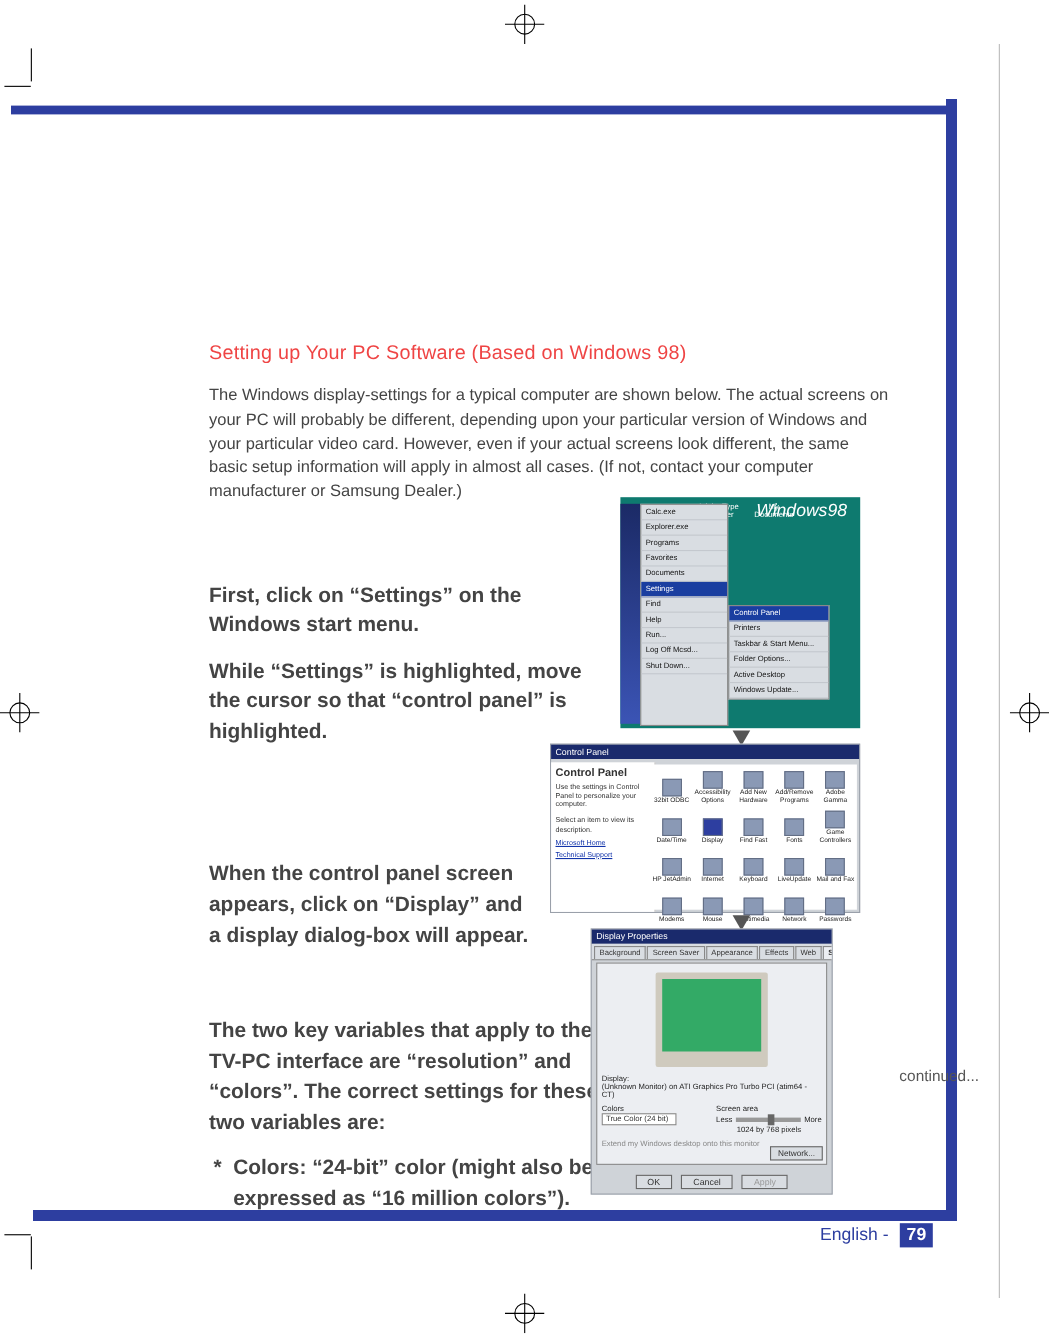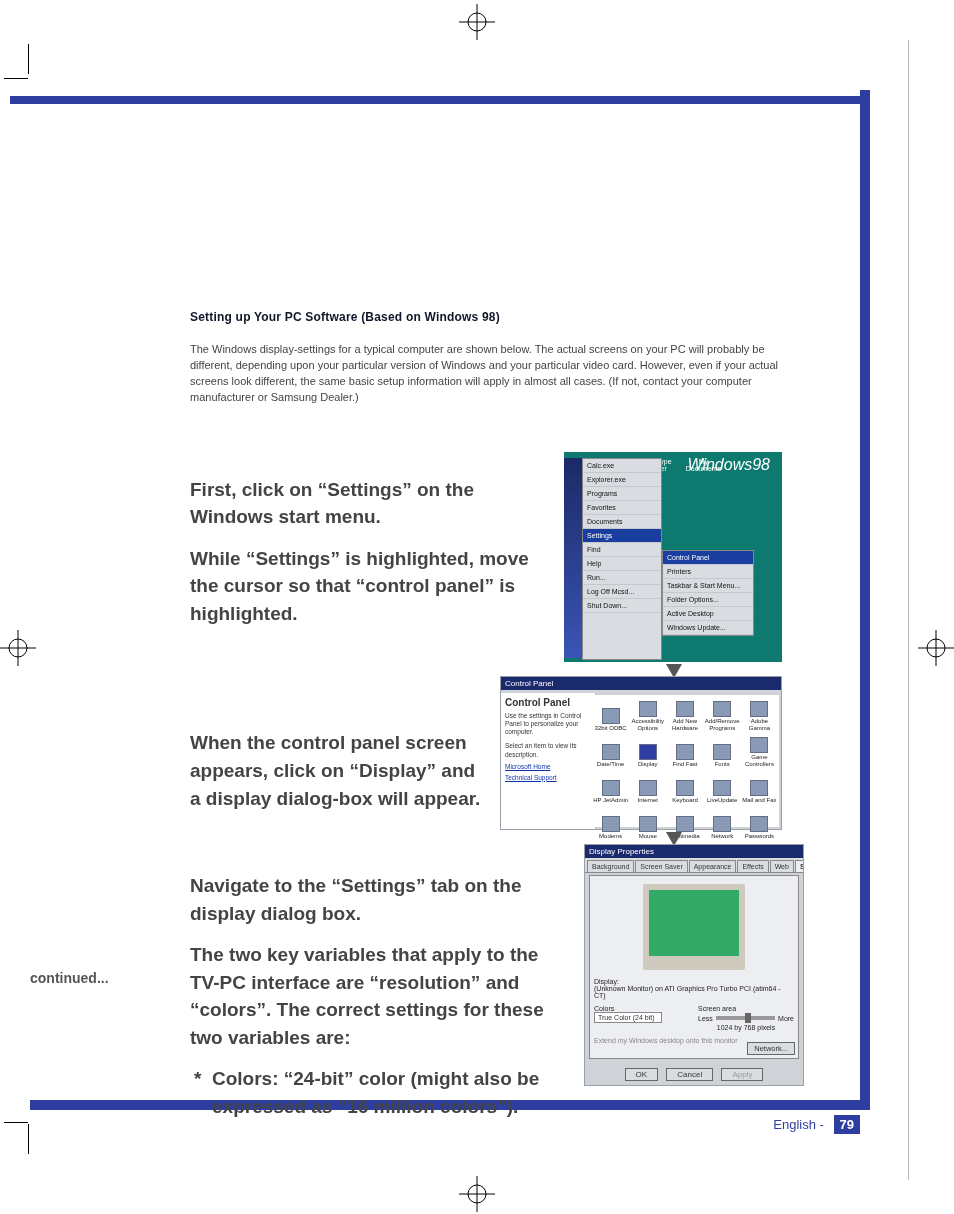--- a/index.html
+++ b/index.html
@@ -8,30 +8,30 @@
   .slug{position:absolute;top:8px;left:34px;font-family:"Courier New",monospace;font-size:12px;letter-spacing:.3px;color:#222}
   
   .reg{position:absolute;width:36px;height:36px}
   .reg svg{display:block}
   .crop{position:absolute;background:#000}
   .fold-line{position:absolute;top:0;bottom:0;width:1px;background:#bbb}
   
   .sheet{position:absolute;left:30px;top:90px;width:830px;height:1010px;border-right:10px solid #2d3ea0;border-bottom:10px solid #2d3ea0}
   .blue-top{position:absolute;left:10px;top:96px;width:850px;height:8px;background:#2d3ea0}
   .content{position:absolute;left:160px;top:220px;width:620px}
-  h2.title{color:#0f172a;font-weight:700;font-size:12px;margin:0 0 18px 0;letter-spacing:.2px}
-  p.body{font-size:11px;line-height:1.45;margin:0 0 14px 0;color:#444;font-weight:300}
+  h2.title{color:#ef4444;font-weight:400;font-size:18px;margin:0 0 18px 0;letter-spacing:.2px}
+  p.body{font-size:15px;line-height:1.45;margin:0 0 14px 0;color:#444;font-weight:300}
   .step-block{margin-top:36px}
   .step-text{width:360px;font-size:19px;line-height:1.45;color:#444;font-weight:700}
   .step-text p{margin:0 0 14px 0}
   ul.bullets{list-style:none;margin:4px 0 14px 0;padding:0}
   ul.bullets li{padding-left:22px;position:relative;margin-bottom:4px}
   ul.bullets li::before{content:"*";position:absolute;left:4px;top:0}
-  .continued{position:absolute;left:0;width:860px;text-align:left;top:880px;font-size:14px;color:#555;font-weight:700}
-  .footer{position:absolute;right:0;bottom:-34px;font-size:13px;color:#2d3ea0}
+  .continued{position:absolute;left:0;width:860px;text-align:right;top:880px;font-size:14px;color:#555;font-weight:400}
+  .footer{position:absolute;right:12px;bottom:-34px;font-size:16px;color:#2d3ea0}
   .footer .pg{display:inline-block;background:#2d3ea0;color:#fff;padding:2px 6px;margin-left:6px;font-weight:600}
   
   .fig{position:absolute;background:#cfd3d8;border:1px solid #9aa0aa}
   .fig .bar{background:#1a2a6c;color:#fff;font-size:8px;padding:2px 4px;white-space:nowrap;overflow:hidden}
   .arrow-down{position:absolute;width:0;height:0;border-left:8px solid transparent;border-right:8px solid transparent;border-top:14px solid #555}
   
   .startmenu{position:absolute;left:534px;top:368px;width:210px;height:200px}
   .sm-side{position:absolute;left:0;top:0;width:18px;height:200px;background:linear-gradient(#1b2a66,#3b54b5)}
   .sm-body{position:absolute;left:18px;top:0;width:78px;height:200px;background:#d9dde2;border:1px solid #888}
   .sm-item{font-size:7px;color:#111;padding:3px 4px;border-bottom:1px solid #c4c8ce;white-space:nowrap;overflow:hidden}
@@ -45,21 +45,21 @@
   .cp{left:470px;top:586px;width:280px;height:152px}
   .cp .side{position:absolute;left:0;top:16px;width:86px;bottom:0;background:#fff;border-right:1px solid #bbb;padding:4px}
   .cp .side b{display:block;font-size:10px;margin-bottom:4px}
   .cp .side span{font-size:6.5px;color:#333;display:block;line-height:1.25}
   .cp .side a{font-size:6.5px;color:#1133aa;text-decoration:underline;display:block;margin-top:4px}
   .cp .grid{position:absolute;left:90px;top:18px;right:2px;bottom:2px;background:#fff;display:grid;grid-template-columns:repeat(5,1fr);grid-auto-rows:34px;gap:2px;padding:2px}
   .cp .ic{font-size:6px;text-align:center;color:#222;display:flex;flex-direction:column;align-items:center;justify-content:flex-end;line-height:1.05}
   .cp .ic::before{content:"";width:16px;height:14px;background:#8a99b5;margin-bottom:1px;border:1px solid #636e85}
   .cp .ic.sel::before{background:#2d3ea0}
   
-  .dp{left:554px;top:754px;width:218px;height:240px;font-size:8px}
+  .dp{left:507px;top:754px;width:218px;height:240px;font-size:8px}
   .dp .tabs{background:#d9dde2;border-bottom:1px solid #888;padding:2px 2px 0;font-size:7px;white-space:nowrap;overflow:hidden}
   .dp .tabs span{display:inline-block;padding:2px 4px;border:1px solid #888;border-bottom:none;background:#d9dde2;margin-right:-1px}
   .dp .tabs span.active{background:#eceef2;font-weight:600}
   .dp .pane{position:absolute;top:30px;left:4px;right:4px;bottom:26px;background:#eceef2;border:1px solid #888;padding:4px}
   .dp .monitor{width:90px;height:66px;margin:4px auto 8px;background:#3a6;border:6px solid #cfcabe;border-bottom-width:14px;border-radius:2px;position:relative}
   .dp .lbl{font-size:7px;color:#222}
   .dp .field{background:#fff;border:1px solid #888;padding:1px 3px;font-size:7px;display:inline-block;min-width:60px}
   .dp .btnrow{position:absolute;left:0;right:0;bottom:4px;text-align:center}
   .dp .btn{display:inline-block;border:1px solid #666;background:#d9dde2;font-size:8px;padding:1px 10px;margin:0 3px}
   .dp .adv{position:absolute;right:8px;bottom:30px;border:1px solid #666;background:#d9dde2;font-size:7.5px;padding:1px 6px}
@@ -126,21 +126,20 @@
       </div>
 
       <div class="step-block" style="margin-top:102px">
         <div class="step-text" style="width:300px">
           <p>When the control panel screen appears, click on “Display” and a display dialog-box will appear.</p>
         </div>
       </div>
 
       <div class="step-block" style="margin-top:60px">
         <div class="step-text" style="width:370px">
-          <p>Navigate to the “Settings” tab on the display dialog box.</p>
           <p>The two key variables that apply to the TV-PC interface are “resolution” and “colors”. The correct settings for these two variables are:</p>
           <ul class="bullets">
             <li>Colors: “24-bit” color (might also be expressed as “16 million colors”).</li>
           </ul>
         </div>
       </div>
     </div>
 
     <div class="continued">continued...</div>
 

